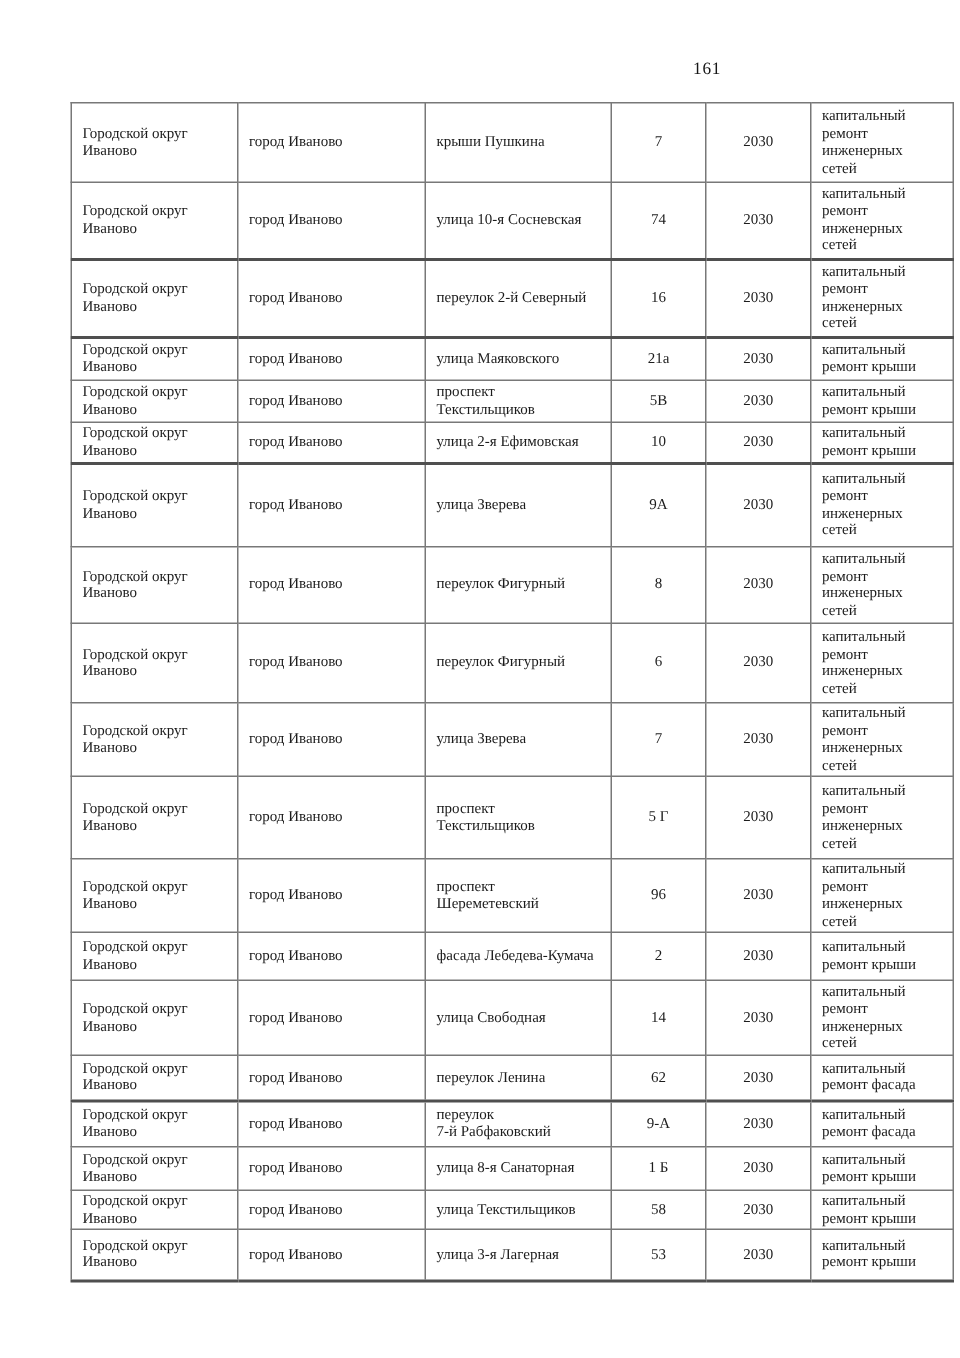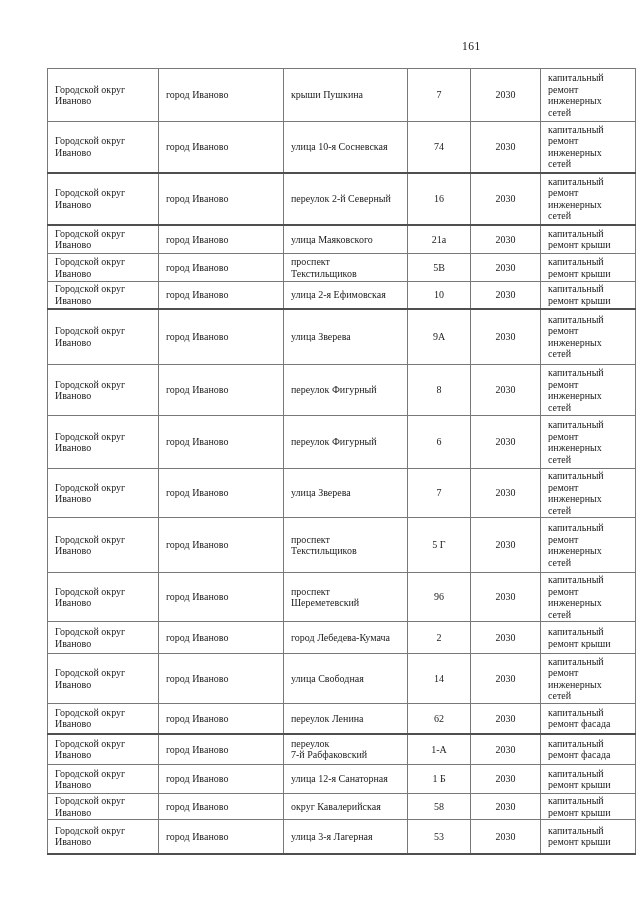--- a/index.html
+++ b/index.html
@@ -186,21 +186,21 @@
         <td class="c">96</td>
         <td class="c">2030</td>
         <td>капитальный
 ремонт
 инженерных
 сетей</td>
       </tr>
       <tr style="height:32px">
         <td>Городской округ Иваново</td>
         <td>город Иваново</td>
-        <td>город Лебедева-Кумача</td>
+        <td>фасада Лебедева-Кумача</td>
         <td class="c">2</td>
         <td class="c">2030</td>
         <td>капитальный
 ремонт крыши</td>
       </tr>
       <tr style="height:50px">
         <td>Городской округ Иваново</td>
         <td>город Иваново</td>
         <td>улица Свободная</td>
         <td class="c">14</td>
@@ -217,38 +217,38 @@
         <td class="c">62</td>
         <td class="c">2030</td>
         <td>капитальный
 ремонт фасада</td>
       </tr>
       <tr style="height:31px">
         <td>Городской округ Иваново</td>
         <td>город Иваново</td>
         <td>переулок
 7-й Рабфаковский</td>
-        <td class="c">1-А</td>
+        <td class="c">9-А</td>
         <td class="c">2030</td>
         <td>капитальный
 ремонт фасада</td>
       </tr>
       <tr style="height:29px">
         <td>Городской округ Иваново</td>
         <td>город Иваново</td>
-        <td>улица 12-я Санаторная</td>
+        <td>улица 8-я Санаторная</td>
         <td class="c">1 Б</td>
         <td class="c">2030</td>
         <td>капитальный
 ремонт крыши</td>
       </tr>
       <tr style="height:26px">
         <td>Городской округ Иваново</td>
         <td>город Иваново</td>
-        <td>округ Кавалерийская</td>
+        <td>улица Текстильщиков</td>
         <td class="c">58</td>
         <td class="c">2030</td>
         <td>капитальный
 ремонт крыши</td>
       </tr>
       <tr class="thick" style="height:34px">
         <td>Городской округ Иваново</td>
         <td>город Иваново</td>
         <td>улица 3-я Лагерная</td>
         <td class="c">53</td>

